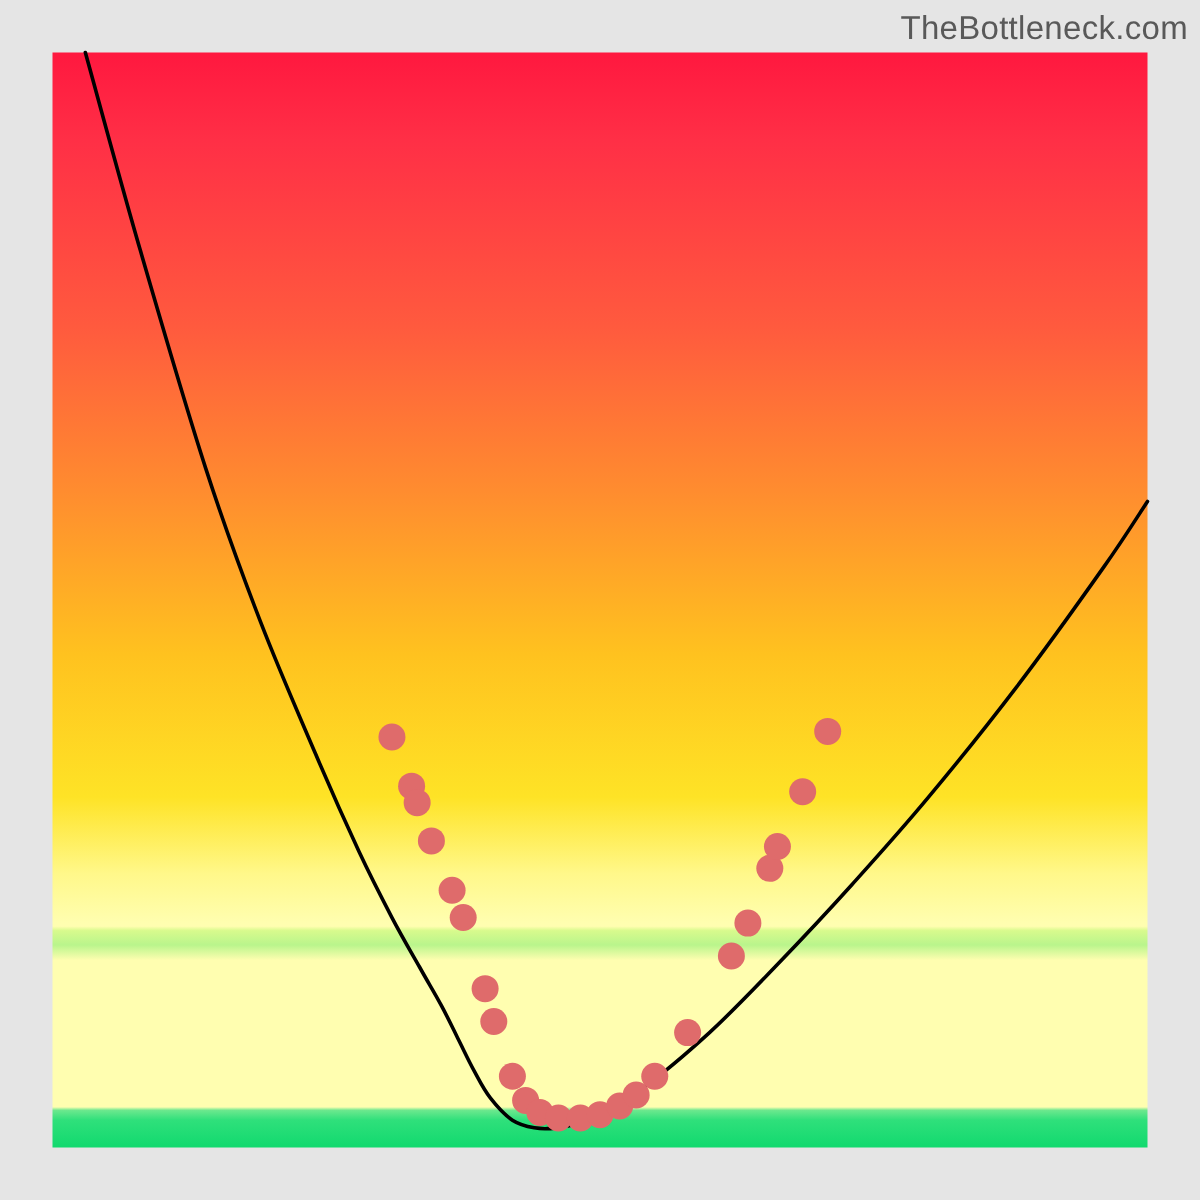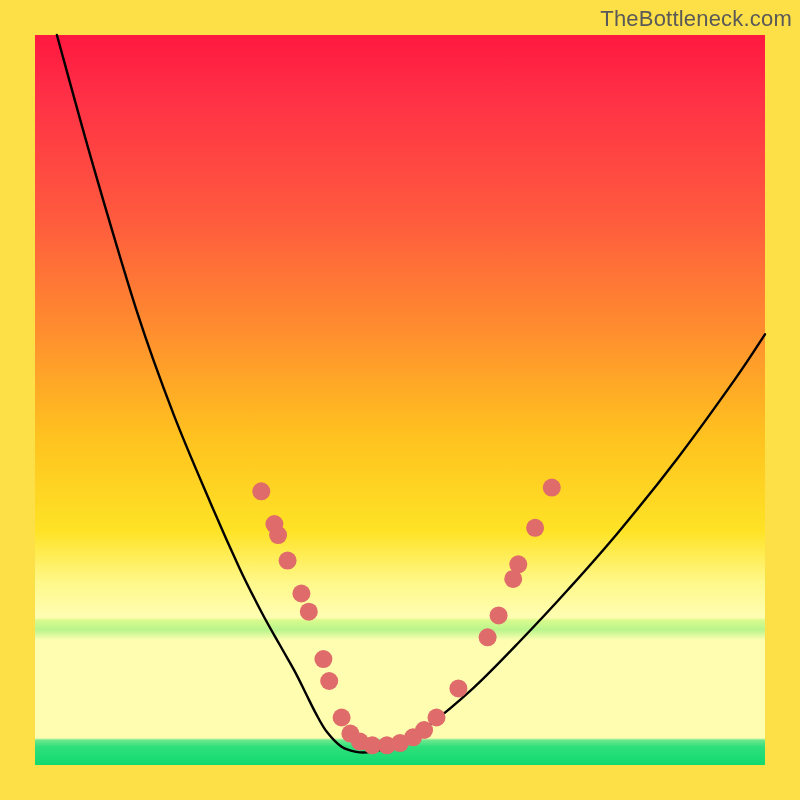--- a/index.html
+++ b/index.html
@@ -10,21 +10,21 @@
     overflow: hidden;
     background: #000;
     font-family: Arial, Helvetica, sans-serif;
   }
   .frame {
     position: absolute;
     left: 0;
     top: 0;
     width: 800px;
     height: 800px;
-    background: #fde047;
+    background: #e5e5e5;
   }
   .plot-area {
     position: absolute;
     left: 35px;
     top: 35px;
     width: 730px;
     height: 730px;
     
     background:
       linear-gradient(

